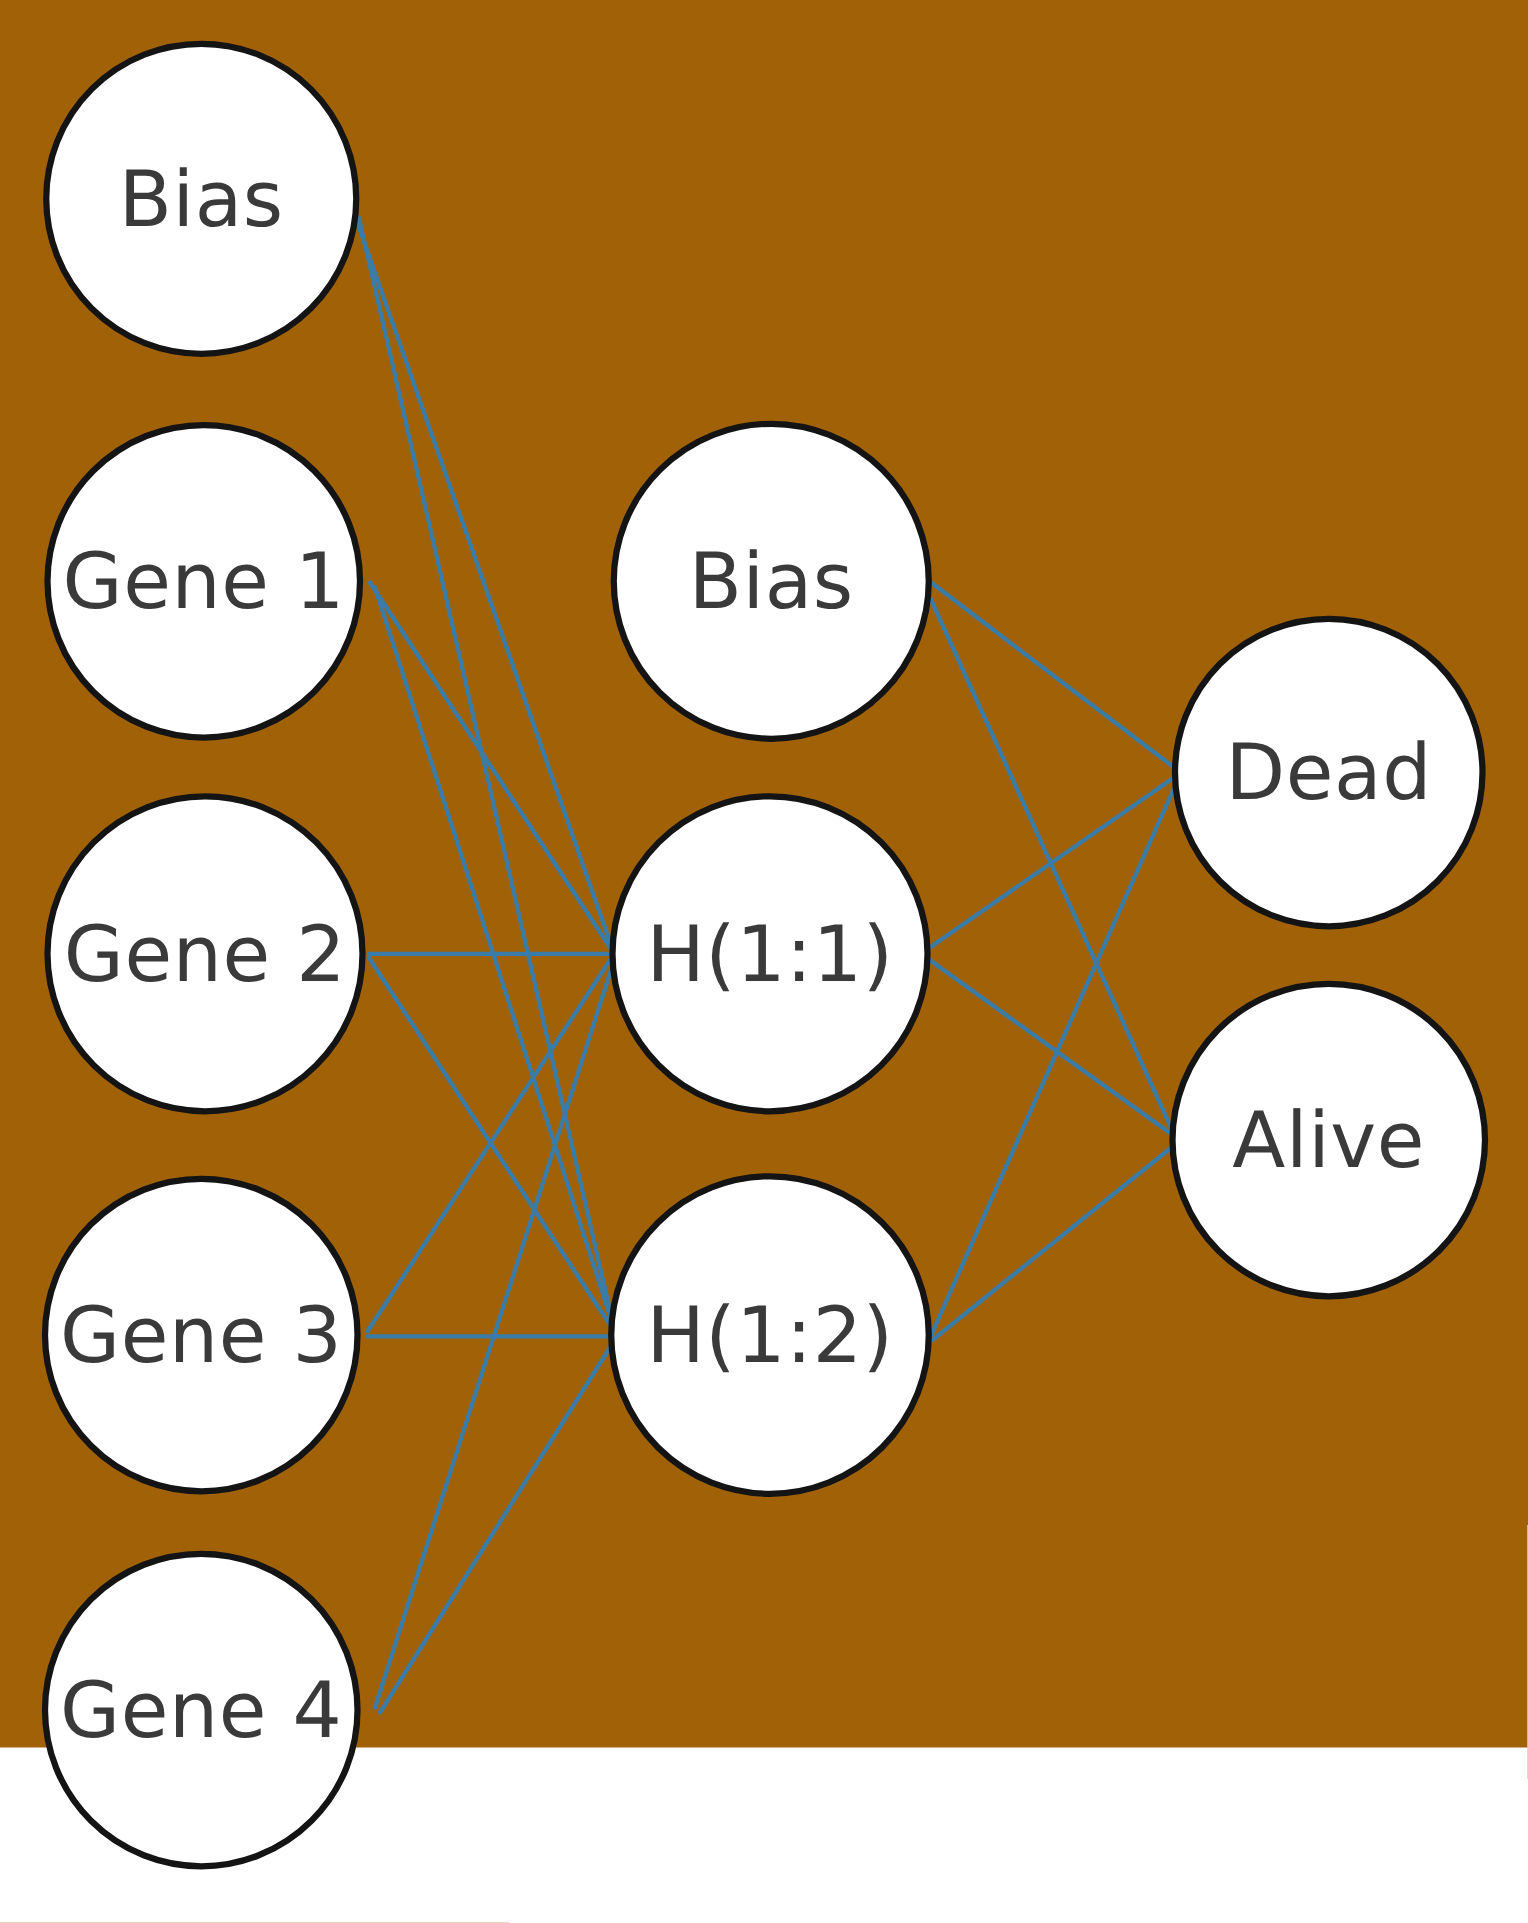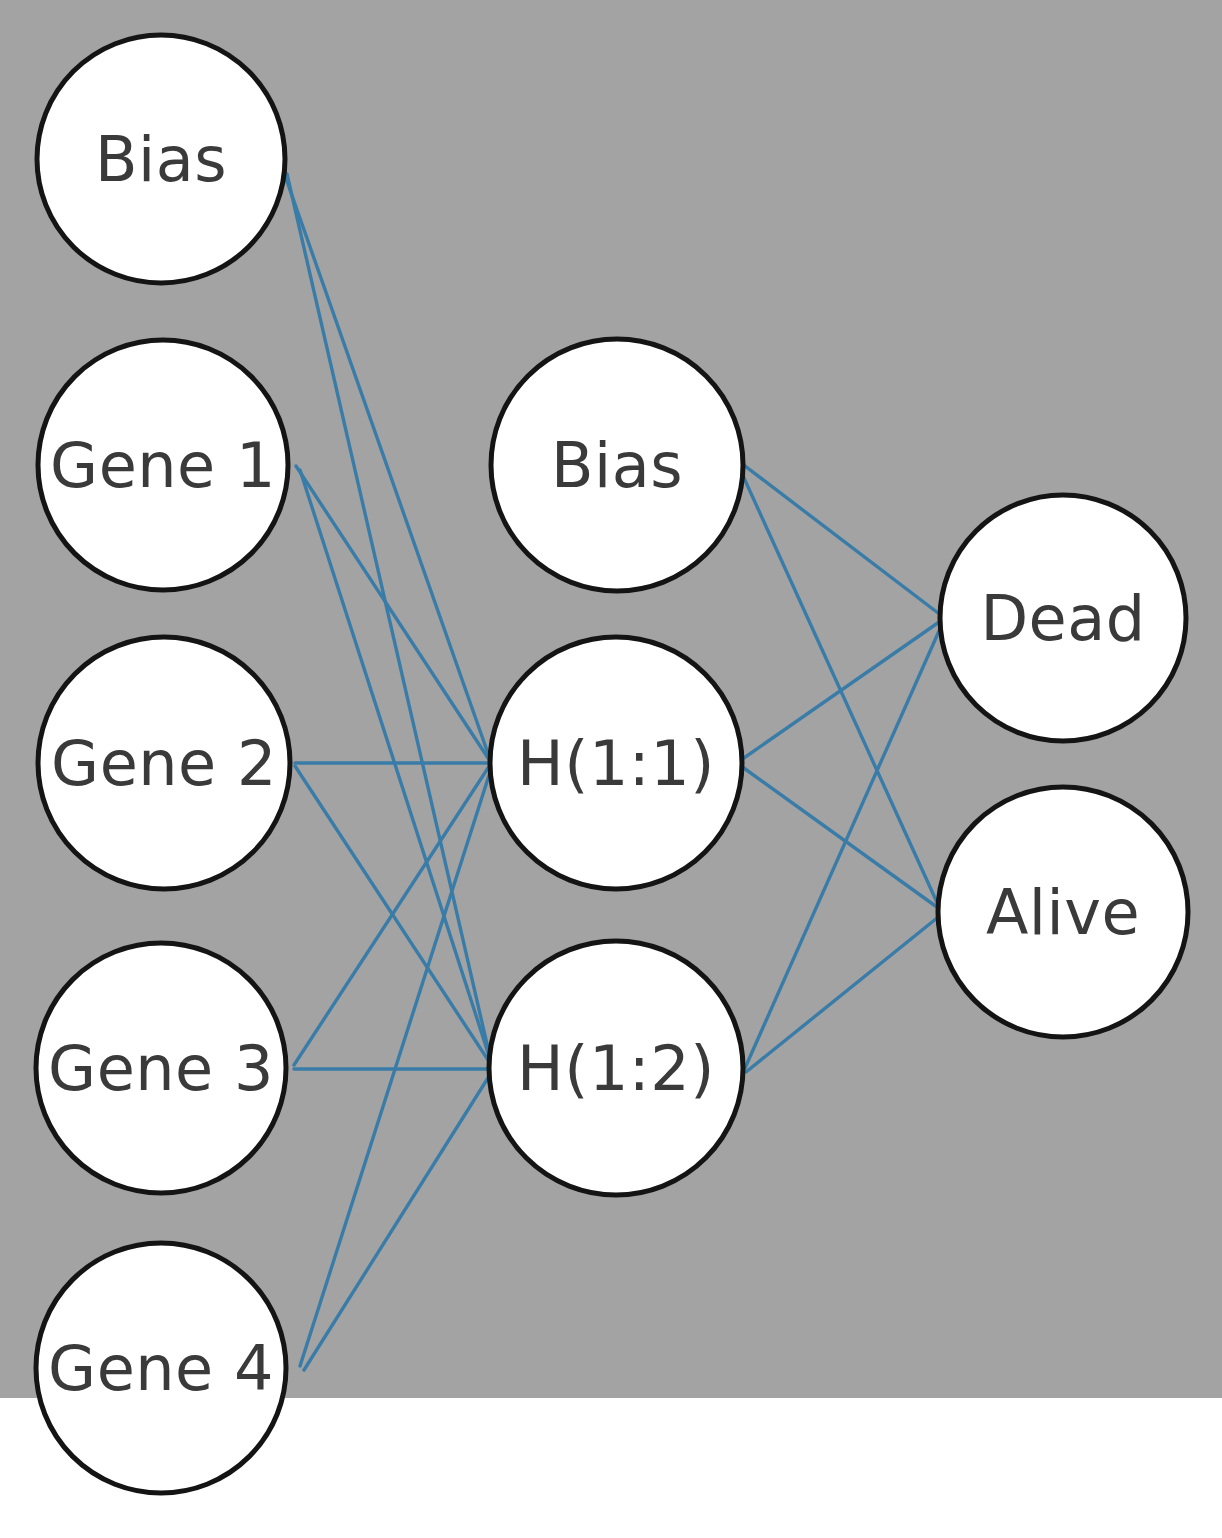--- a/index.html
+++ b/index.html
@@ -10,21 +10,21 @@
   body {
     width: 1222px;
     height: 1538px;
     overflow: hidden;
     font-family: "DejaVu Sans", sans-serif;
   }
   #diagram-root {
     position: relative;
     width: 1222px;
     height: 1398px;
-    background: #a3a3a3;
+    background: #a16207;
   }
   svg#nn-svg {
     position: absolute;
     top: 0;
     left: 0;
     width: 1222px;
     height: 1538px;
     display: block;
   }
   .edge {

